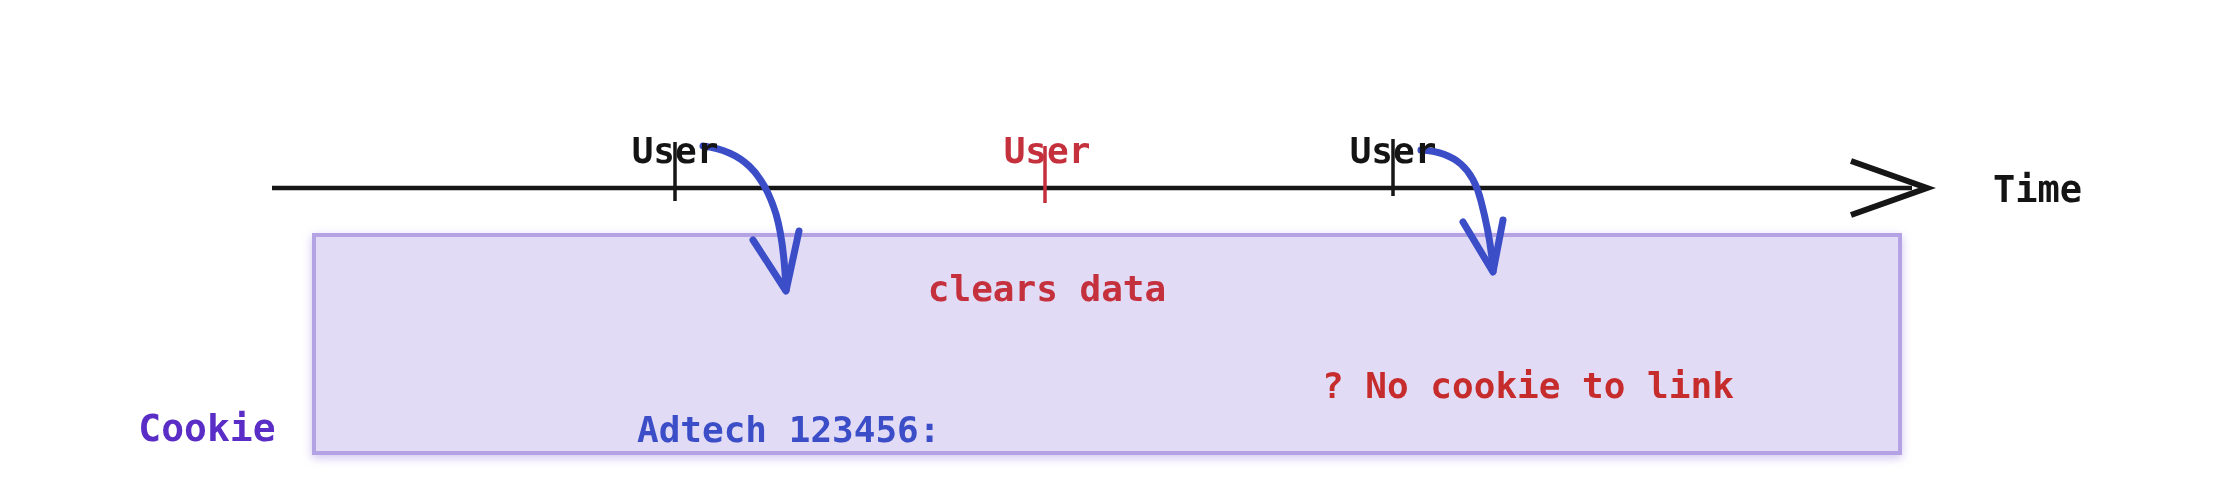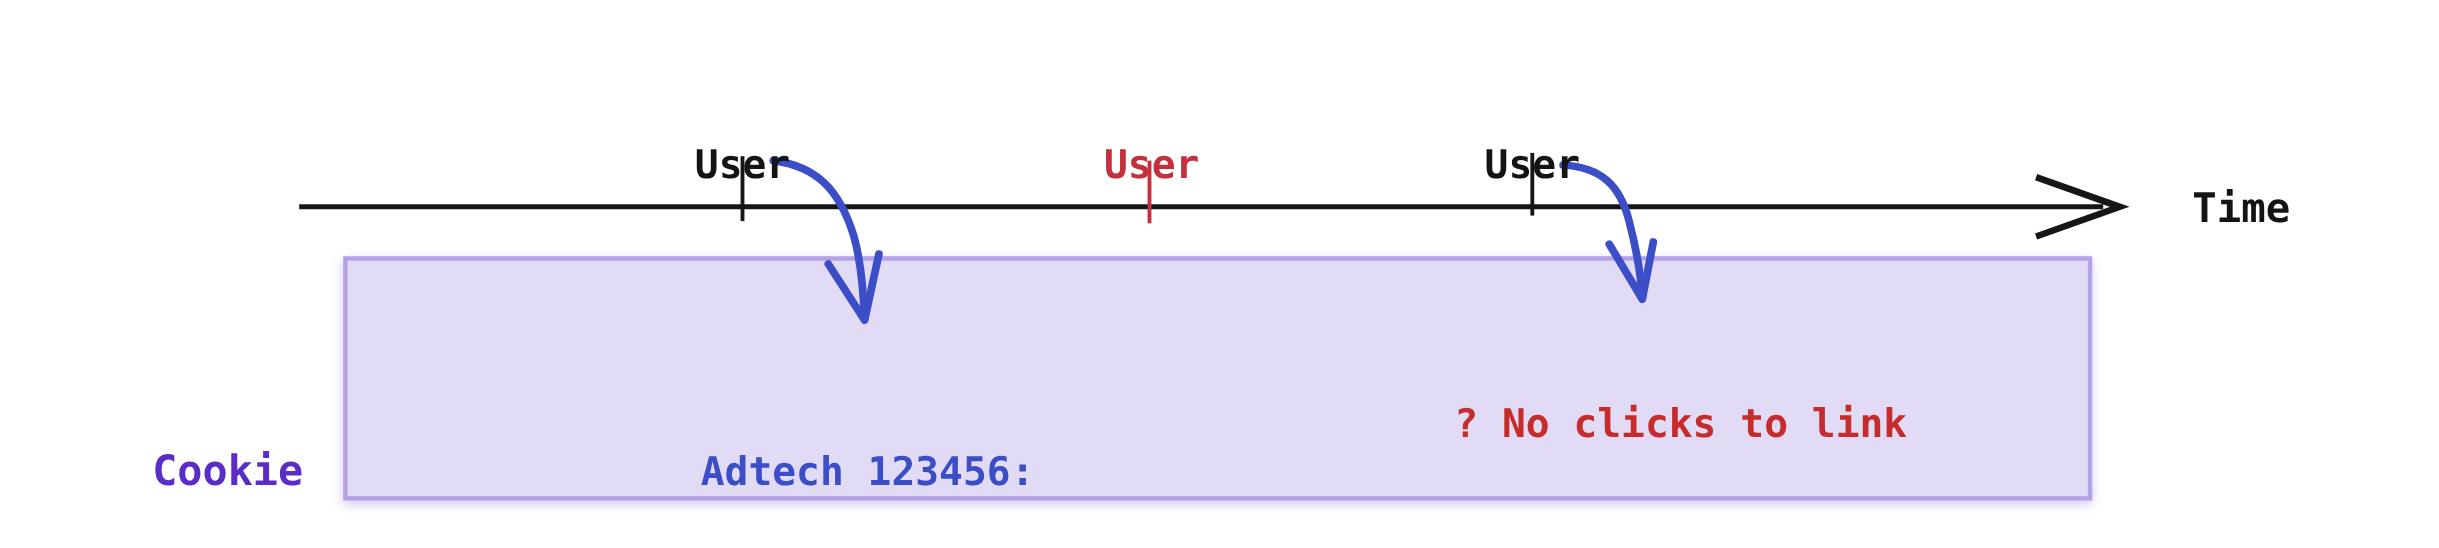--- a/index.html
+++ b/index.html
@@ -101,37 +101,38 @@
 
     <path class="blue-stroke" stroke-width="7" stroke-linecap="round" d="M 1421 150 C 1456 152 1473 169 1481 201 C 1488 228 1492 253 1493 271"></path>
     <path class="blue-stroke" stroke-width="7" stroke-linecap="round" stroke-linejoin="round" d="M 1463 222 L 1493 272 L 1503 220"></path>
   </svg>
 
   <div class="txt event-label" style="left:675px">
     <div>User</div>
   </div>
   <div class="txt event-label red" style="left:1047px">
     <div>User</div>
+    <div>clears data</div>
   </div>
   <div class="txt event-label" style="left:1393px">
     <div>User</div>
   </div>
 
   <div class="txt time-label">Time</div>
 
   <div class="txt server-label">
     <div>Cookie</div>
     
   </div>
 
   <div class="txt cookie-note">
     <div>Adtech 123456:</div>
     
   </div>
 
   <div class="txt warning-note">
-    <div>? No clicks to link</div>
+    <div>? No cookie to link</div>
     
     
     
   </div>
 
 </div>
 
 </body></html>

